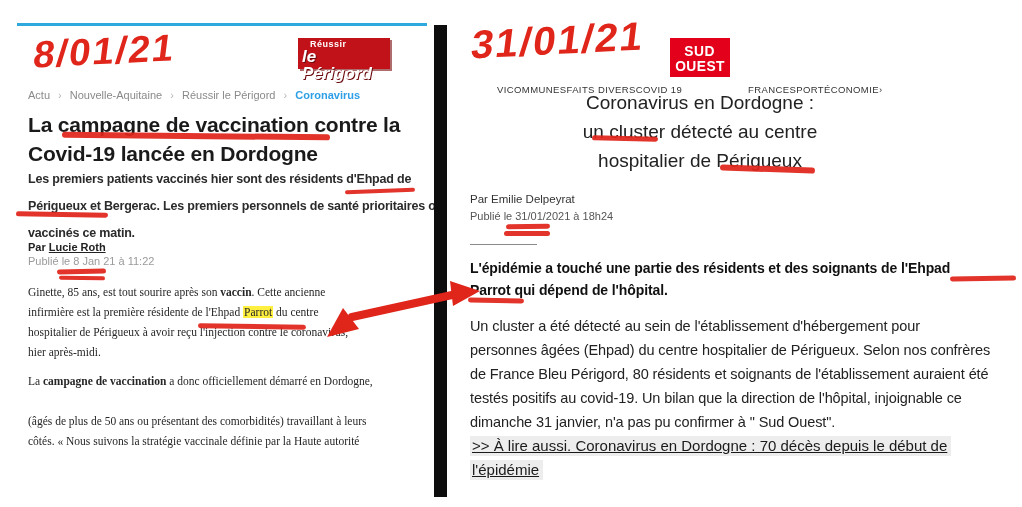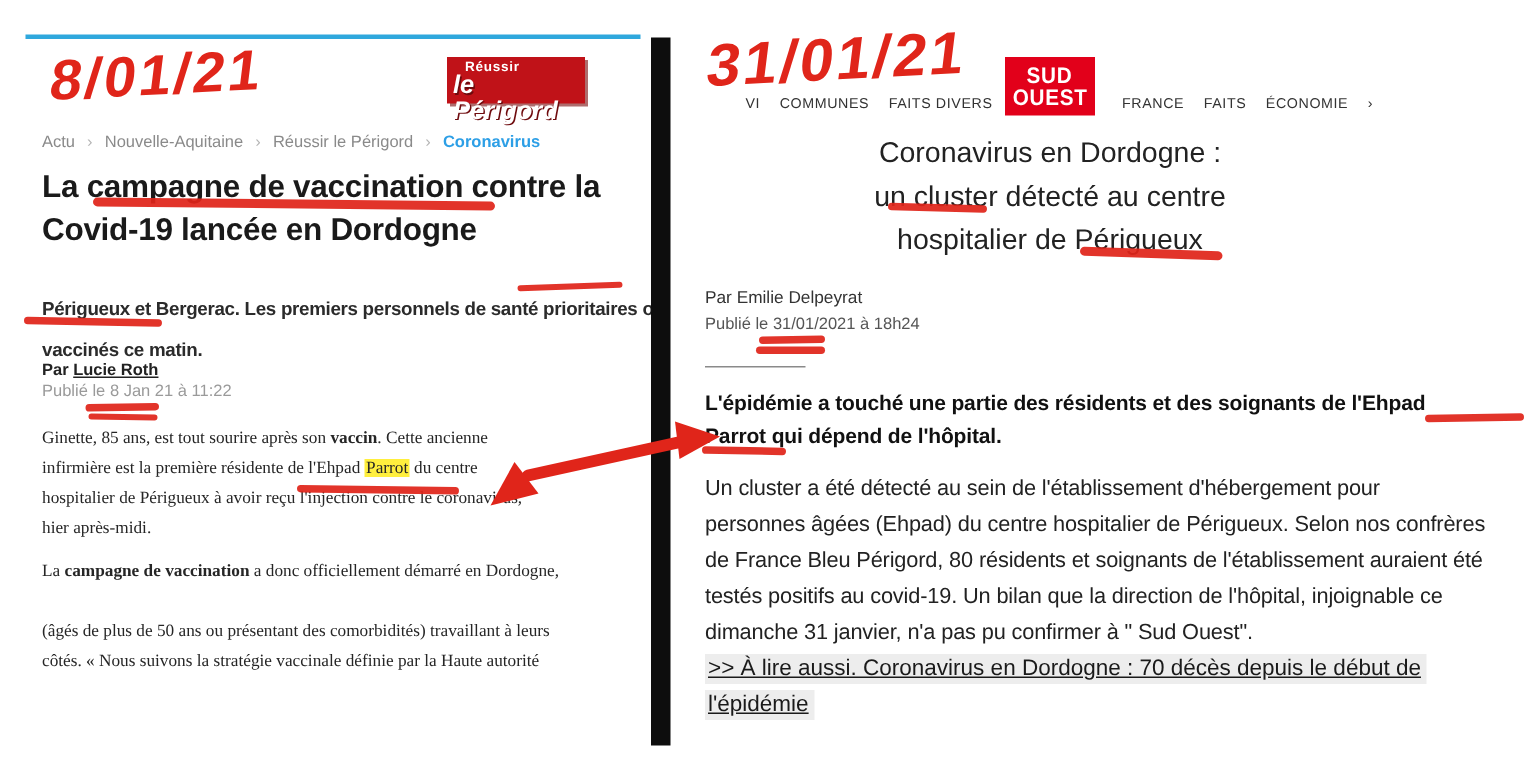--- a/index.html
+++ b/index.html
@@ -24,21 +24,21 @@
   .byline-l u{text-decoration:underline;}
   .pub-l{font-size:11px;color:#9a9a9a;}
   .body-l{font-family:"Liberation Serif",serif;font-size:11.5px;color:#262626;letter-spacing:0;text-align:right;}
   .hl-yellow{background:#ffef3e;padding:0 1px;}
   
   .black-bar{position:absolute;left:434px;top:25px;width:13px;height:472px;background:#0d0d0d;}
   
   .so-logo{position:absolute;left:670px;top:38px;width:60px;height:39px;background:#e2001a;color:#fff;
            display:flex;flex-direction:column;justify-content:center;align-items:center;line-height:1;}
   .so-logo span{display:block;font-weight:700;font-size:15px;transform:scaleX(.92);letter-spacing:.5px;}
-  .nav-r{position:absolute;top:64px;font-size:9.5px;color:#333;letter-spacing:.4px;display:flex;gap:13px;white-space:nowrap;}
+  .nav-r{position:absolute;top:84px;font-size:9.5px;color:#333;letter-spacing:.4px;display:flex;white-space:nowrap;}
   .hl-right{position:absolute;left:455px;top:88px;width:490px;text-align:center;font-size:19px;
             line-height:29px;color:#222;}
   .byline-r{font-size:11.5px;color:#333;}
   .pub-r{font-size:11px;color:#555;}
   .divider-r{position:absolute;left:470px;top:244px;width:67px;border-top:1.5px solid #8a8a8a;}
   .standfirst-r{font-size:14px;font-weight:700;color:#111;letter-spacing:-.1px;}
   .body-r{font-size:14.5px;color:#222;letter-spacing:-.1px;}
   .readalso{font-size:15px;color:#1a1a1a;text-decoration:underline;background:#ededed;padding:1px 4px 2px 2px;}
   
   .hand{position:absolute;color:#e0251a;font-weight:700;font-family:"Liberation Sans",sans-serif;
@@ -64,20 +64,21 @@
       <span class="sep">›</span>
       <span>Nouvelle-Aquitaine</span>
       <span class="sep">›</span>
       <span>Réussir le Périgord</span>
       <span class="sep">›</span>
       <span class="active">Coronavirus</span>
     </div>
 
     <h1 class="hl-left" style="margin:0"><span>La </span><span>campagne de vaccination</span><span> contre la</span><br><span>Covid-19 lancée en Dordogne</span></h1>
 
+    <div class="line standfirst-l" style="left:28px;top:172px">Les premiers patients vaccinés hier sont des résidents d'Ehpad de</div>
     <div class="line standfirst-l" style="left:28px;top:199px">Périgueux et Bergerac. Les premiers personnels de santé prioritaires ont été</div>
     <div class="line standfirst-l" style="left:28px;top:226px">vaccinés ce matin.</div>
 
     <div class="line byline-l" style="left:28px;top:241px"><span>Par </span><u>Lucie Roth</u></div>
     <div class="line pub-l" style="left:28px;top:255px">Publié le 8 Jan 21 à 11:22</div>
 
     <div class="line body-l" style="left:28px;top:286px"><span>Ginette, 85 ans, est tout sourire après son </span><b>vaccin</b><span>. Cette ancienne</span></div>
     <div class="line body-l" style="left:28px;top:306px"><span>infirmière est la première résidente de l'Ehpad </span><span class="hl-yellow">Parrot</span><span> du centre</span></div>
     <div class="line body-l" style="left:28px;top:326px">hospitalier de Périgueux à avoir reçu l'injection contre le coronavirus,</div>
     <div class="line body-l" style="left:28px;top:346px">hier après-midi.</div>
@@ -97,21 +98,21 @@
       <span>COVID 19</span>
     </div>
 
     <div class="so-logo">
       <span>SUD</span>
       <span>OUEST</span>
     </div>
 
     <div class="nav-r" style="left:748px">
       <span>FRANCE</span>
-      <span>FAITS</span>
+      <span>SPORT</span>
       <span>ÉCONOMIE</span>
       <span>›</span>
     </div>
 
     <div class="hl-right">
       <div>Coronavirus en Dordogne :</div>
       <div>un cluster détecté au centre</div>
       <div>hospitalier de Périgueux</div>
     </div>
 

